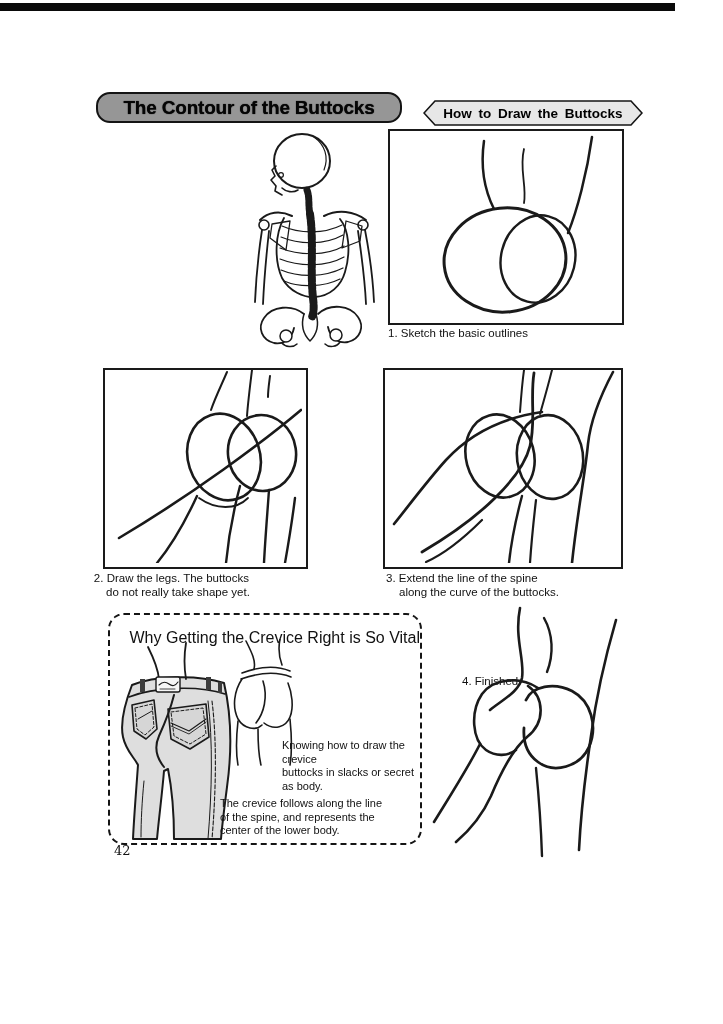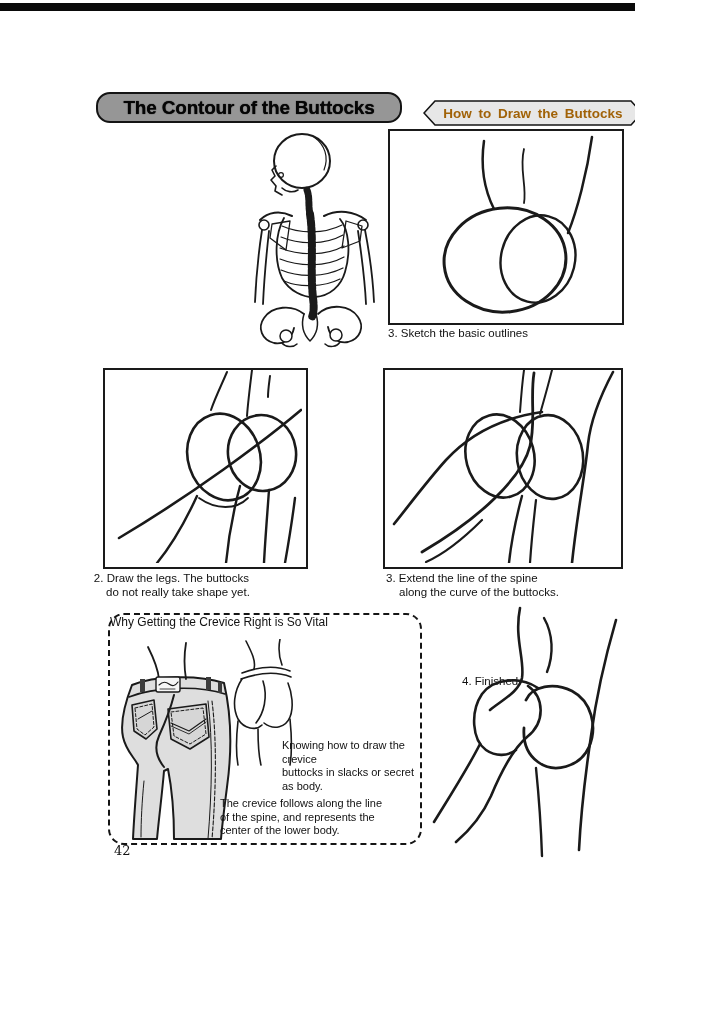--- a/index.html
+++ b/index.html
@@ -1,34 +1,35 @@
 <!DOCTYPE html>
 <html><head>
 <meta charset="utf-8">
 <style>
   html,body{margin:0;padding:0;background:#fff;}
   .page{
     position:relative;width:635px;height:1024px;background:#ffffff;
     font-family:"Liberation Sans","DejaVu Sans",sans-serif;color:#111;
     overflow:hidden;
+    padding-left:40px;
   }
   .abs{position:absolute;}
   .ink{fill:none;stroke:#1a1a1a;stroke-linecap:round;stroke-linejoin:round;}
   .caption{font-size:11.5px;line-height:14px;color:#111;}
   .note{font-size:11px;line-height:13.5px;color:#111;}
   .banner-pill{
     background:#969696;border:2px solid #141414;border-radius:14px;
     display:flex;align-items:center;justify-content:center;
     font-weight:bold;font-size:19px;letter-spacing:-0.2px;color:#050505;
     text-shadow:0 0 1px #050505;
   }
   .section-banner-label{
     position:absolute;left:0;top:0;width:100%;height:100%;
     display:flex;align-items:center;justify-content:center;
-    font-weight:bold;font-size:13.5px;word-spacing:3px;color:#a16207;
+    font-weight:bold;font-size:13.5px;word-spacing:3px;color:#000000;
   }
   .step-box{border:2px solid #1a1a1a;background:#fff;}
   .dashed-box{
     border:2px dashed #141414;border-radius:16px;background:#fff;
   }
   .pagenum{font-family:"DejaVu Serif","Liberation Serif",serif;font-size:13px;color:#111;margin-left:15px;}
 </style>
 </head>
 <body>
 
@@ -99,21 +100,21 @@
       <g class="ink">
         <path d="M 94,10 C 90,38 95,60 104,78" stroke-width="2.5"></path>
         <path d="M 202,6 C 197,42 187,80 178,102" stroke-width="2.5"></path>
         <path d="M 134,18 C 129,38 137,55 134,72" stroke-width="1.8"></path>
         <ellipse cx="115" cy="129" rx="61" ry="52" transform="rotate(-6 115 129)" stroke-width="3"></ellipse>
         <ellipse cx="148" cy="128" rx="37" ry="44" transform="rotate(14 148 128)" stroke-width="2.4"></ellipse>
       </g>
     </svg>
   </div>
   <div class="abs caption" style="left:388px;top:326px;">
-    <div>3. Sketch the basic outlines</div>
+    <div>1. Sketch the basic outlines</div>
   </div>
 
   <div class="abs step-box" style="left:103px;top:368px;width:201px;height:197px;">
     <svg width="197" height="193" viewBox="0 0 197 193">
       <g class="ink">
         <path d="M 147,0 C 145,16 143,32 142,46" stroke-width="2"></path>
         <path d="M 122,2 C 116,16 110,28 106,40" stroke-width="2"></path>
         <path d="M 165,6 C 164,14 163,20 163,27" stroke-width="2"></path>
         <ellipse cx="119" cy="87" rx="36" ry="44" transform="rotate(-18 119 87)" stroke-width="2.6"></ellipse>
         <ellipse cx="157" cy="83" rx="34" ry="38" transform="rotate(-8 157 83)" stroke-width="2.6"></ellipse>
@@ -146,21 +147,21 @@
         <path d="M 151,130 C 148,156 146,178 145,193" stroke-width="2.2"></path>
       </g>
     </svg>
   </div>
   <div class="abs caption" style="left:386px;top:571px;">
     <div>3. Extend the line of the spine</div>
     <div style="padding-left:13px;">along the curve of the buttocks.</div>
   </div>
 
   <div class="abs dashed-box" style="left:108px;top:613px;width:310px;height:228px;">
-    <div style="position:absolute;left:0;top:0;width:100%;text-align:left;font-size:12px;">Why Getting the Crevice Right is So Vital</div>
+    <div style="position:absolute;left:0;top:14px;width:100%;text-align:right;font-size:16px;">Why Getting the Crevice Right is So Vital</div>
 
     <svg style="position:absolute;left:4px;top:26px;" width="128" height="200" viewBox="0 0 128 200">
       <g class="ink">
 
         <path d="M 18,44 C 40,35 82,33 110,42 C 117,72 118,110 113,146 C 110,170 108,185 107,198 L 60,198 C 60,172 58,148 54,128 L 50,130 C 48,154 45,176 43,198 L 19,198 C 20,176 22,152 24,124 C 20,116 12,110 9,96 C 6,82 11,62 18,44 Z" fill="#dedede" stroke-width="2"></path>
 
         <path d="M 34,6 C 40,18 44,28 45,38" stroke-width="1.8"></path>
         <path d="M 72,2 C 70,14 70,26 72,38" stroke-width="1.8"></path>
 
         <path d="M 15,56 C 40,46 84,44 111,53" stroke-width="1.6"></path>

